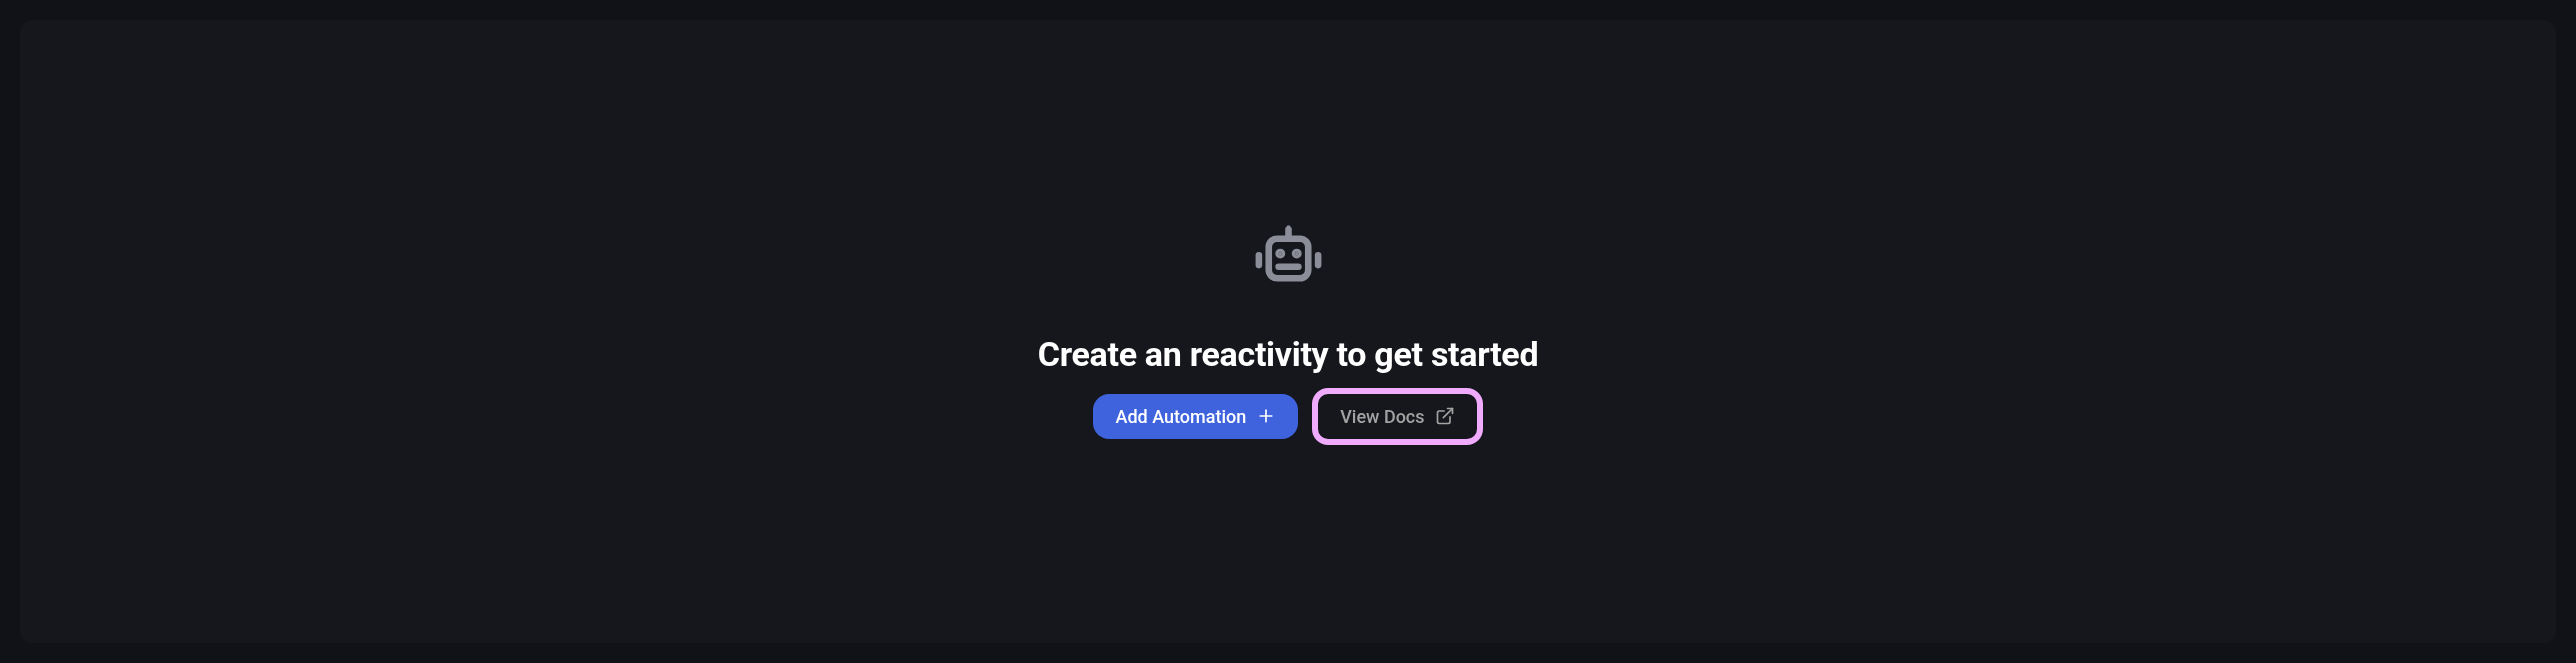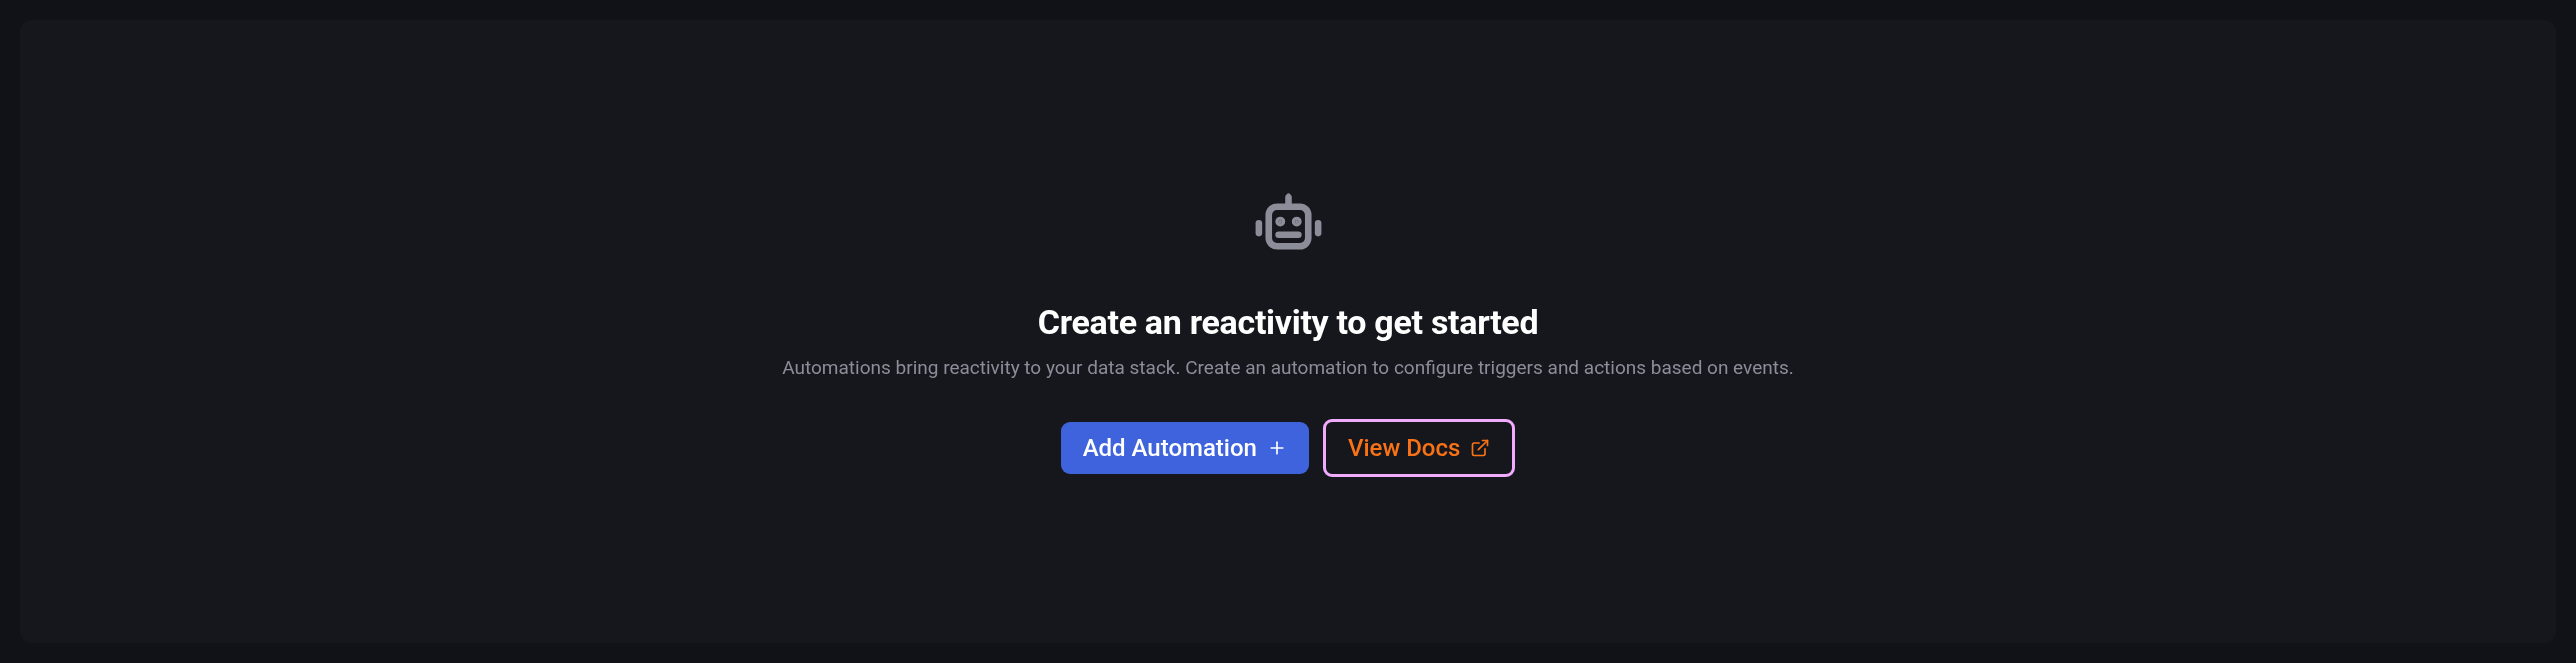--- a/index.html
+++ b/index.html
@@ -51,37 +51,37 @@
       display: flex;
       gap: 14px;
       align-items: center;
     }
     
     .btn {
       display: inline-flex;
       align-items: center;
       gap: 10px;
       padding: 12px 22px;
-      border-radius: 9px;
-      font-size: 24px;
+      border-radius: 16px;
+      font-size: 18px;
       font-weight: 500;
       cursor: pointer;
       border: none;
       font-family: inherit;
     }
     
     .btn-primary {
       background-color: #3e63dd;
       color: #ffffff;
     }
     
     .btn-secondary {
       background-color: transparent;
-      color: #f97316;
-      border: 3px solid #f0abfc;
+      color: #a3a3a3;
+      border: 6px solid #f0abfc;
     }
     
     .btn svg {
       flex-shrink: 0;
     }
   </style>
 </head>
 <body>
 
 <div class="panel">
@@ -94,21 +94,20 @@
       <line x1="3" y1="11" x2="3" y2="14"></line>
       <line x1="21" y1="11" x2="21" y2="14"></line>
       <circle cx="9.5" cy="10.5" r="0.5" fill="currentColor"></circle>
       <circle cx="14.5" cy="10.5" r="0.5" fill="currentColor"></circle>
       <line x1="9" y1="14.5" x2="15" y2="14.5"></line>
     </svg>
   </div>
 
   <h1 class="heading">Create an reactivity to get started</h1>
 
-  <p class="description">Automations bring reactivity to your data stack. Create an automation to configure triggers and actions based on events.</p>
 
   <div class="button-row">
     <button class="btn btn-primary">
       <span>Add Automation</span>
       <svg width="20" height="20" viewBox="0 0 24 24" fill="none" stroke="currentColor" stroke-width="2" stroke-linecap="round" stroke-linejoin="round">
         <line x1="12" y1="5" x2="12" y2="19"></line>
         <line x1="5" y1="12" x2="19" y2="12"></line>
       </svg>
     </button>
 

